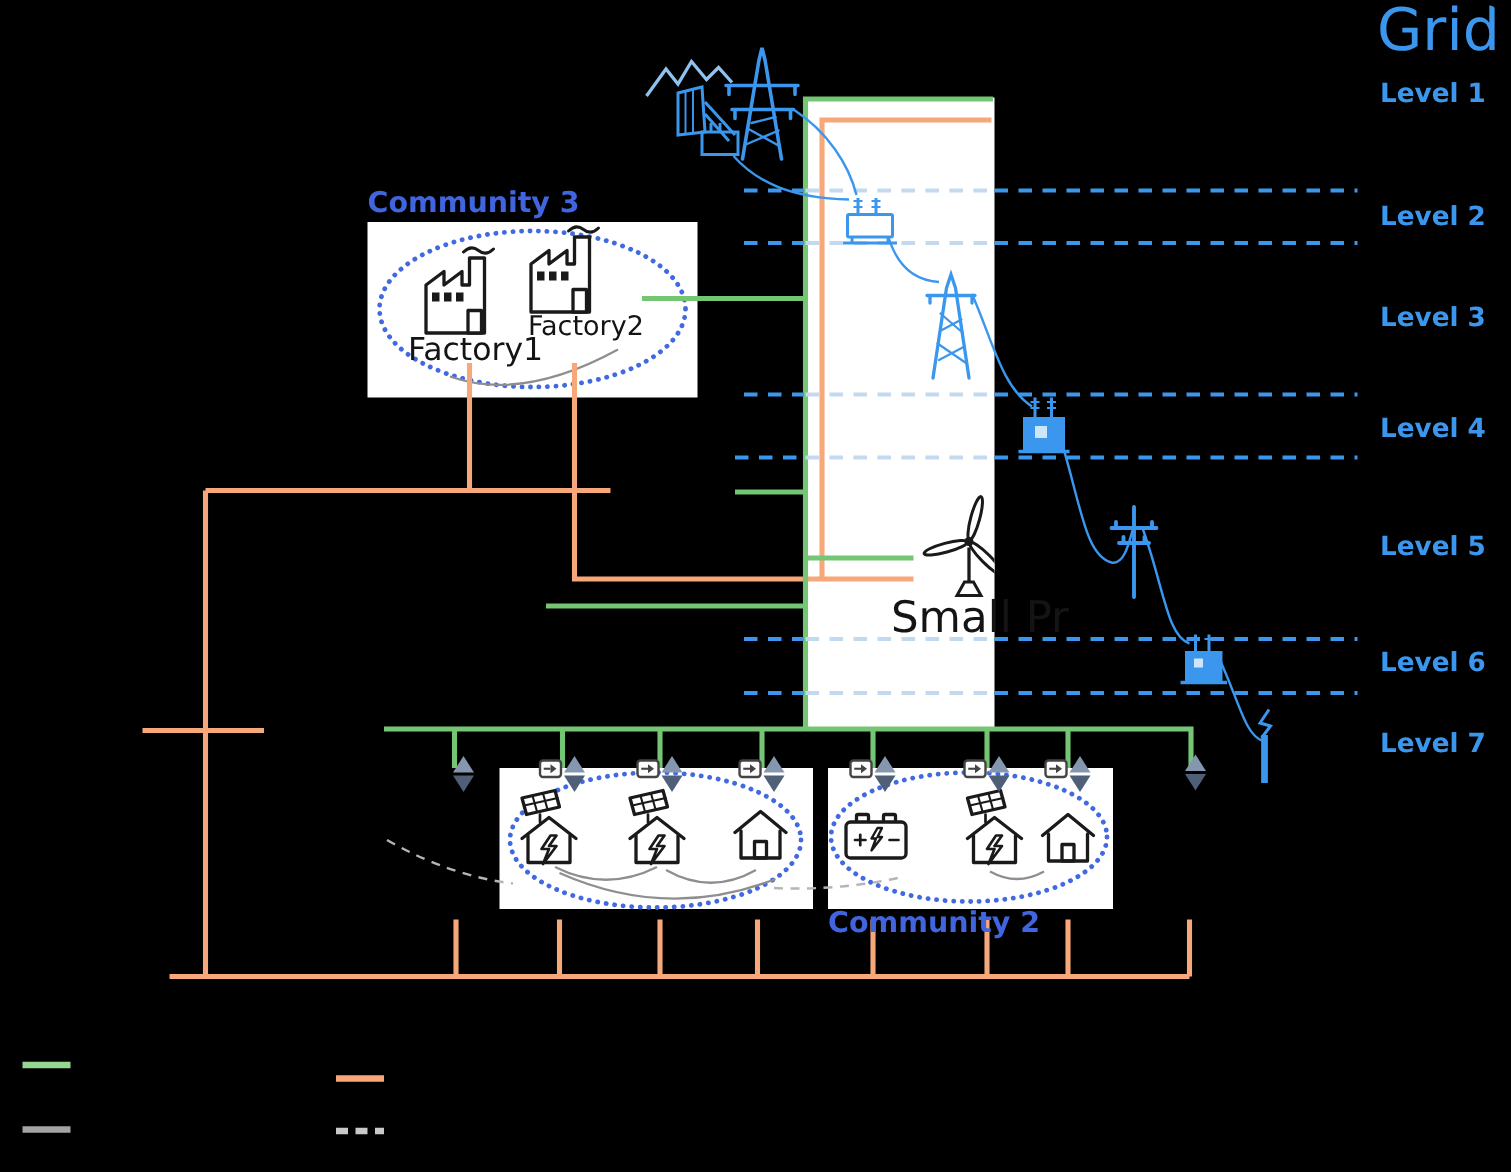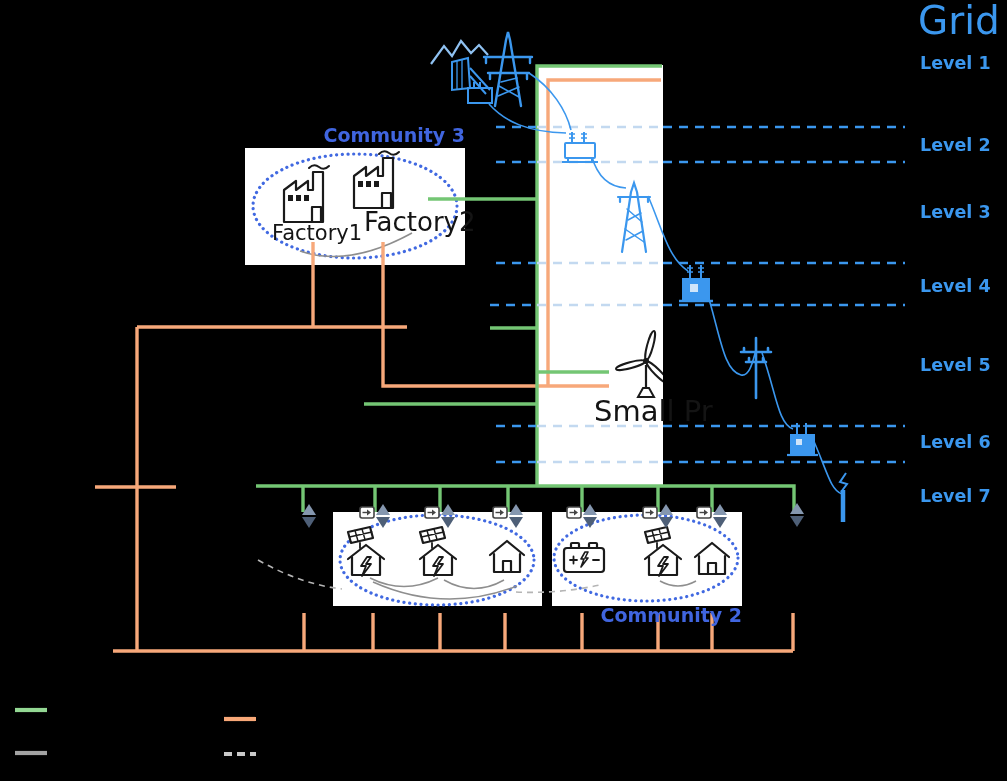--- a/index.html
+++ b/index.html
@@ -1,22 +1,22 @@
 <!DOCTYPE html>
 <html><head>
 <meta charset="utf-8">
 <style>
   html,body{margin:0;padding:0;background:#000;}
   #canvas{position:relative;width:1007px;height:781px;background:#000;overflow:hidden;
-          font-family:"DejaVu Sans", sans-serif;}
+          font-family:"DejaVu Sans", sans-serif;border-radius:26px;}
   #gfx{position:absolute;left:0;top:0;}
   .lbl{position:absolute;white-space:nowrap;}
   .grid-title{left:918px;top:-2px;font-size:39px;color:#3b97ee;}
   .level{left:920px;font-size:17.5px;color:#3b97ee;font-weight:bold;}
-  .community-label{font-weight:600;font-size:19px;color:#4065df;text-align:right;}
+  .community-label{font-weight:600;font-size:19px;color:#4065df;text-align:left;}
   .black-label{color:#141414;}
 </style>
 </head>
 <body>
 
 <div id="canvas">
 
 <svg id="gfx" width="1007" height="781" viewBox="0 0 1007 781">
   <defs>
     <clipPath id="boxclip">
@@ -246,17 +246,17 @@
 <div class="lbl level" style="top:202px">Level 3</div>
 <div class="lbl level" style="top:276px">Level 4</div>
 <div class="lbl level" style="top:355px">Level 5</div>
 <div class="lbl level" style="top:432px">Level 6</div>
 <div class="lbl level" style="top:486px">Level 7</div>
 
 <div class="lbl community-label" style="left:245px;top:124px;width:220px">Community 3</div>
 <div class="lbl community-label" style="left:552px;top:604px;width:190px">Community 2</div>
 
 <div class="lbl black-label" style="left:272px;top:221px;font-size:21px">Factory1</div>
-<div class="lbl black-label" style="left:364px;top:207px;font-size:26px">Factory2</div>
+<div class="lbl black-label" style="left:352px;top:207px;font-size:18px">Factory2</div>
 
 <div class="lbl black-label" style="left:594px;top:394px;font-size:29px">Small Pr</div>
 
 </div>
 
 </body></html>

